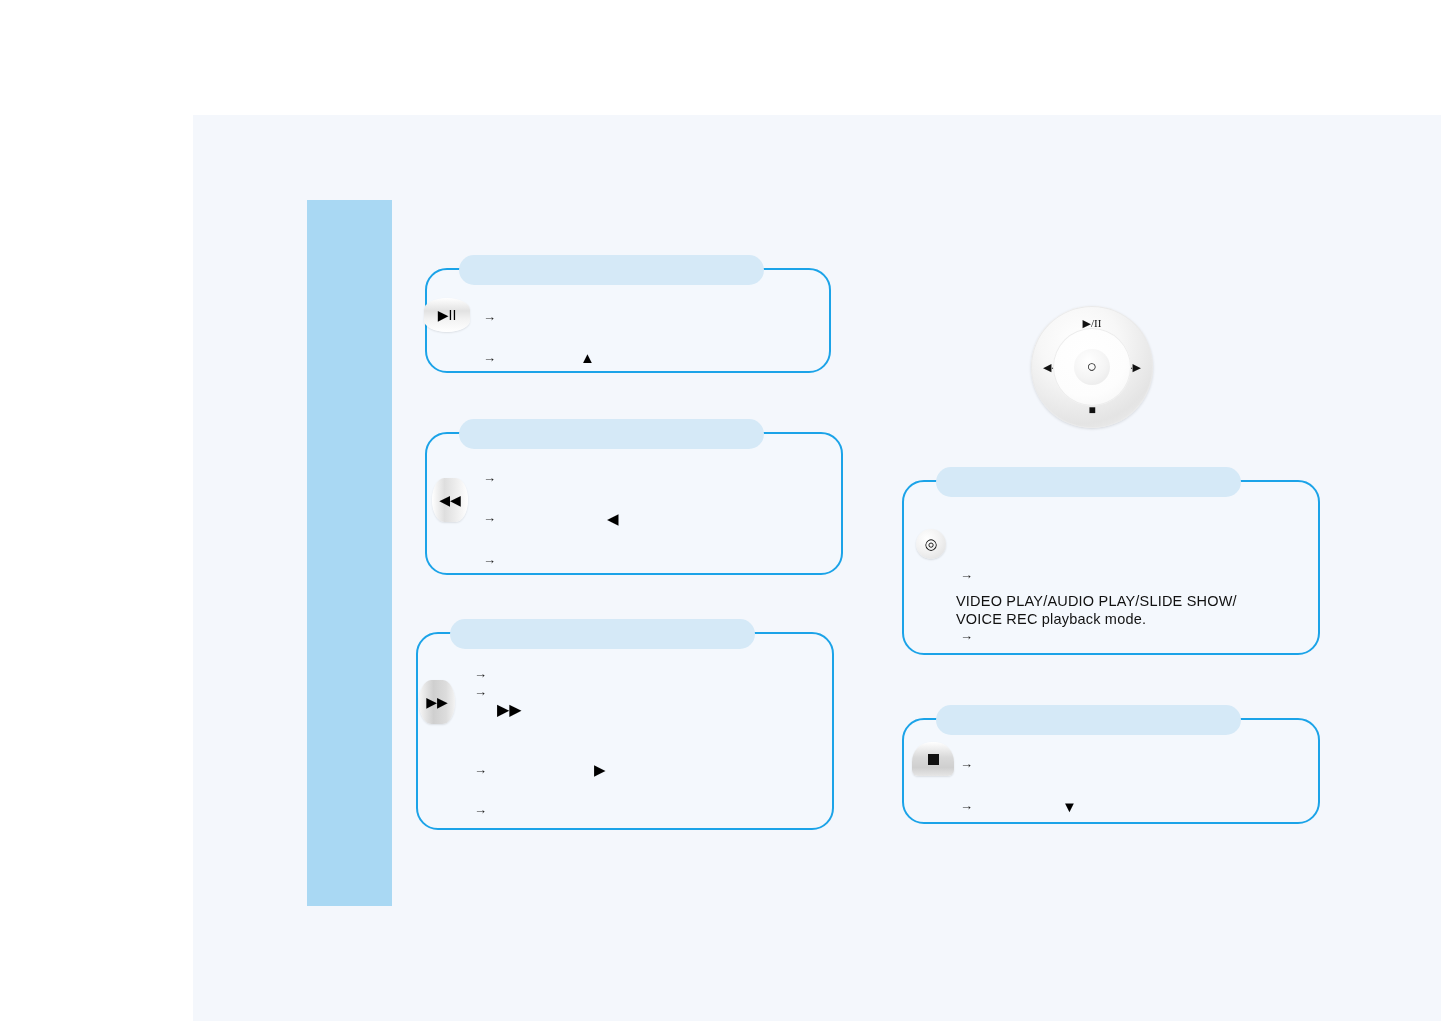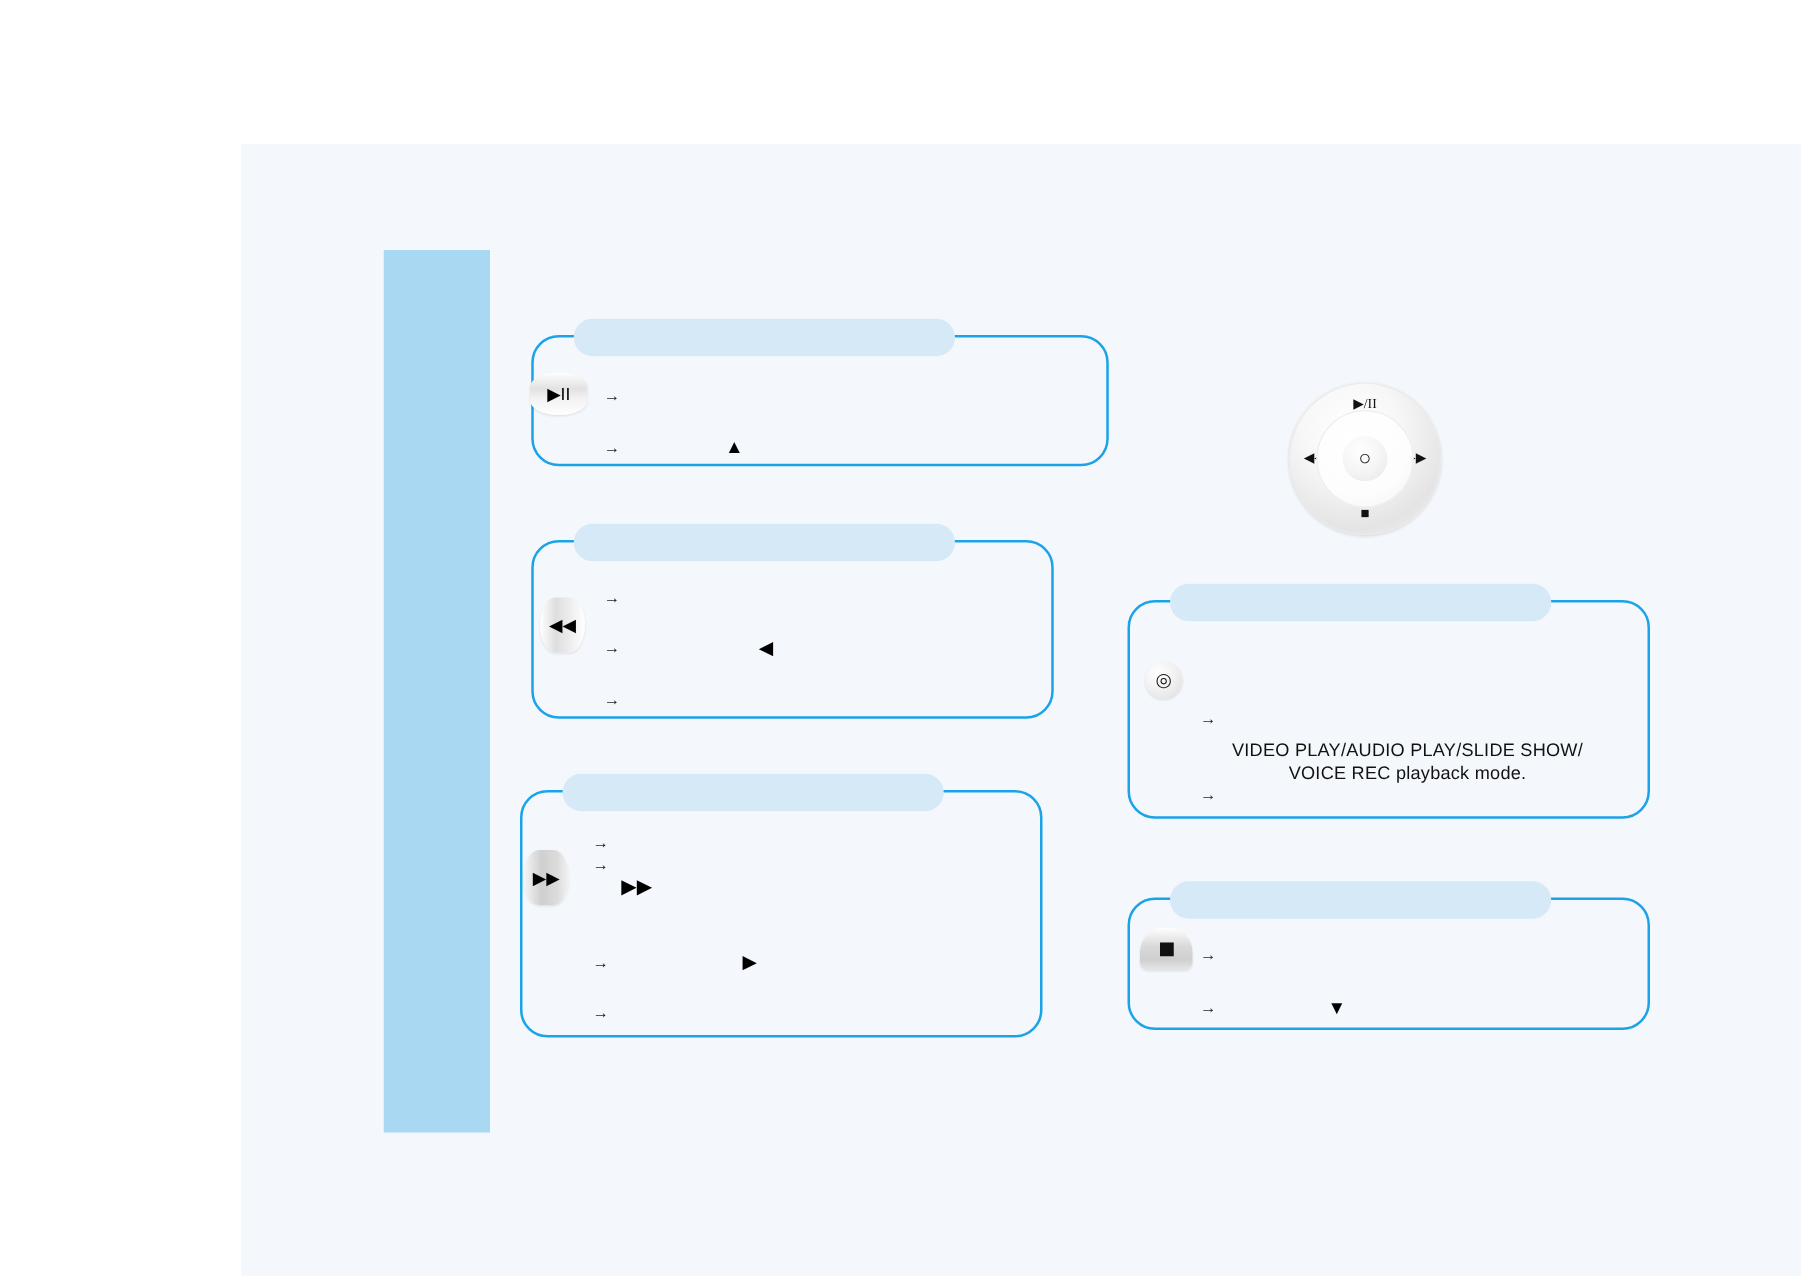--- a/index.html
+++ b/index.html
@@ -100,21 +100,20 @@
     line-height: 1;
   }
 
   .body-text {
     position: absolute;
     font-size: 14.5px;
     line-height: 18px;
     color: #111;
     white-space: pre-line;
     letter-spacing: 0.2px;
-    text-align: center;
   }
 
   
   
   .key-h {
     position: absolute;
     width: 46px;
     height: 34px;
     background: linear-gradient(180deg,#ffffff 0%,#e2e2e2 38%,#f2f2f2 62%,#ffffff 100%);
     border-radius: 50% / 34% ;
@@ -216,21 +215,21 @@
 </style>
 </head>
 <body>
 
 <div id="page">
 
   <div class="page-surface"></div>
 
   <div class="side-bar"></div>
 
-  <div class="card" style="left:425px; top:268px; width:462px; height:105px;">
+  <div class="card" style="left:425px; top:268px; width:406px; height:105px;">
     <div class="card-tab" style="width:305px;"></div>
     <div class="card-body">
       <div class="key-h" style="left:-3px; top:28px;">▶II</div>
 
       <div class="bullet" style="left:56px; top:39px; width:340px;">
         <span class="arrow">→</span>
         <span class="btxt"></span>
       </div>
 
       <div class="bullet" style="left:56px; top:80px; width:340px;">

